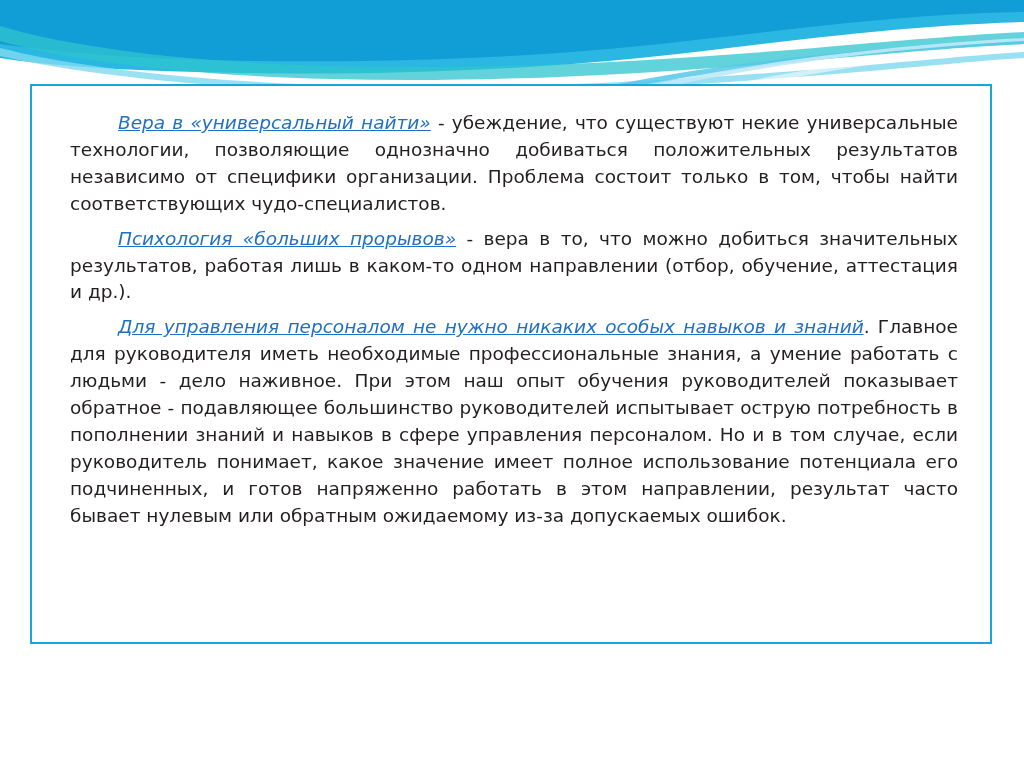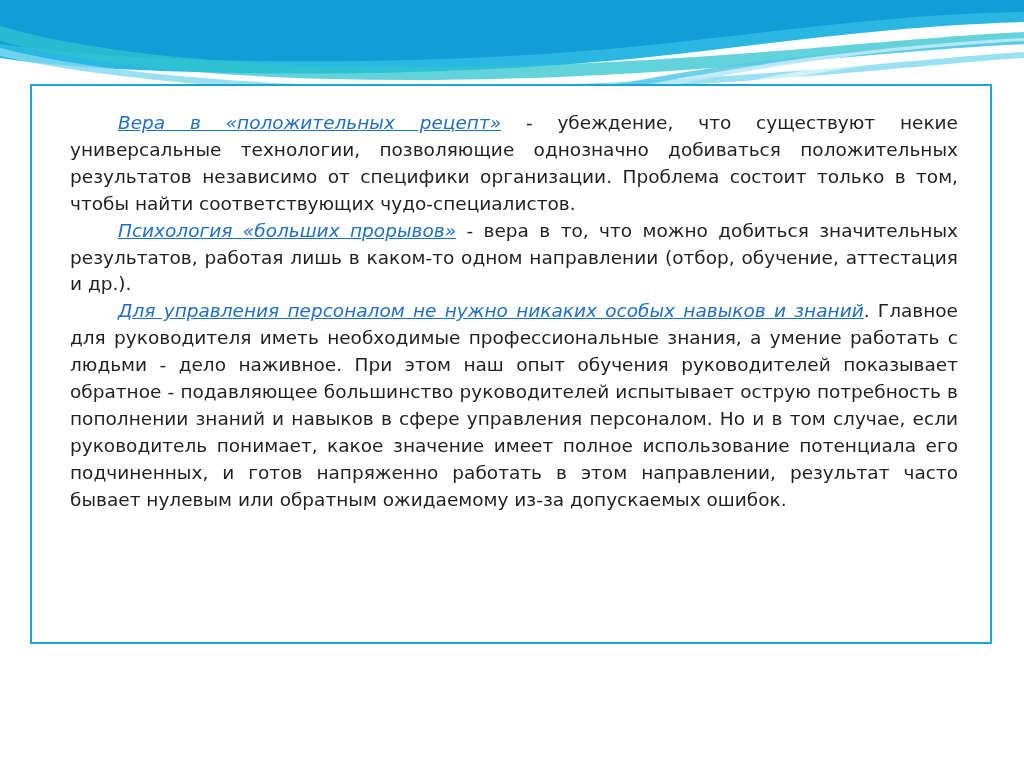--- a/index.html
+++ b/index.html
@@ -48,21 +48,21 @@
     color: #231f20;
     text-align: justify;
     text-justify: inter-word;
   }
 
   .para {
     margin: 0;
     text-indent: 48px;
   }
   .para + .para {
-    margin-top: 0;
+    margin-top: 8px;
   }
 
   .lead-link {
     color: #1f6fc4;
     text-decoration: underline;
     font-style: italic;
   }
 </style>
 </head>
 <body>
@@ -75,21 +75,21 @@
     <path d="M0,48 C70,66 190,82 360,86 C540,90 720,78 880,64 C940,59 990,54 1024,52 L1024,58 C990,60 940,65 882,70 C720,84 540,96 360,92 C190,88 70,72 0,56 Z" fill="#7fd9ef" opacity="0.8"></path>
     <path d="M560,96 C660,74 800,50 1024,40 L1024,44 C810,54 672,78 586,96 Z" fill="#56c8e8" opacity="0.85"></path>
     <path d="M600,96 C700,72 840,48 1024,38 L1024,41 C848,51 716,74 628,96 Z" fill="#bfe9f7" opacity="0.9"></path>
     <path d="M680,96 C770,74 890,54 1024,46 L1024,48 C898,57 790,76 706,96 Z" fill="#ffffff" opacity="0.55"></path>
   </svg>
 </div>
 
 <div id="content-frame">
   <div id="body-text">
 
-    <p class="para"><span class="lead-link">Вера в «положительных рецепт»</span><span> - убеждение, что существуют некие универсальные технологии, позволяющие однозначно добиваться положительных результатов независимо от специфики организации. Проблема состоит только в том, чтобы найти соответствующих  чудо-специалистов.</span></p>
+    <p class="para"><span class="lead-link">Вера в «универсальный найти»</span><span> - убеждение, что существуют некие универсальные технологии, позволяющие однозначно добиваться положительных результатов независимо от специфики организации. Проблема состоит только в том, чтобы найти соответствующих  чудо-специалистов.</span></p>
 
     <p class="para"><span class="lead-link">Психология «больших прорывов»</span><span> - вера в то, что можно добиться значительных результатов, работая лишь в каком-то одном направлении (отбор, обучение, аттестация и др.).</span></p>
 
 
     <p class="para"><span class="lead-link">Для управления персоналом не нужно никаких особых навыков и знаний</span><span>. Главное для руководителя иметь необходимые профессиональные знания, а умение работать с людьми - дело наживное. При этом наш опыт обучения руководителей показывает обратное - подавляющее большинство руководителей испытывает острую потребность в пополнении знаний и навыков в сфере управления персоналом. Но и в том случае, если руководитель понимает, какое значение имеет полное использование потенциала его подчиненных, и готов напряженно работать в этом направлении, результат часто бывает нулевым или обратным ожидаемому из-за допускаемых ошибок.</span></p>
 
   </div>
 </div>
 
 </body></html>

